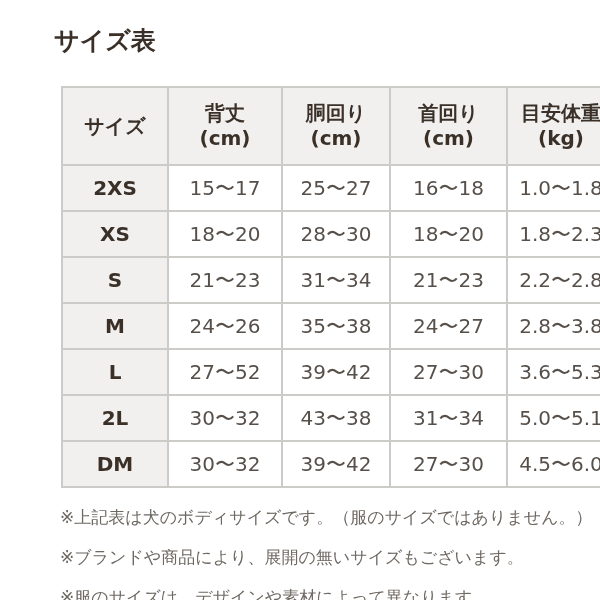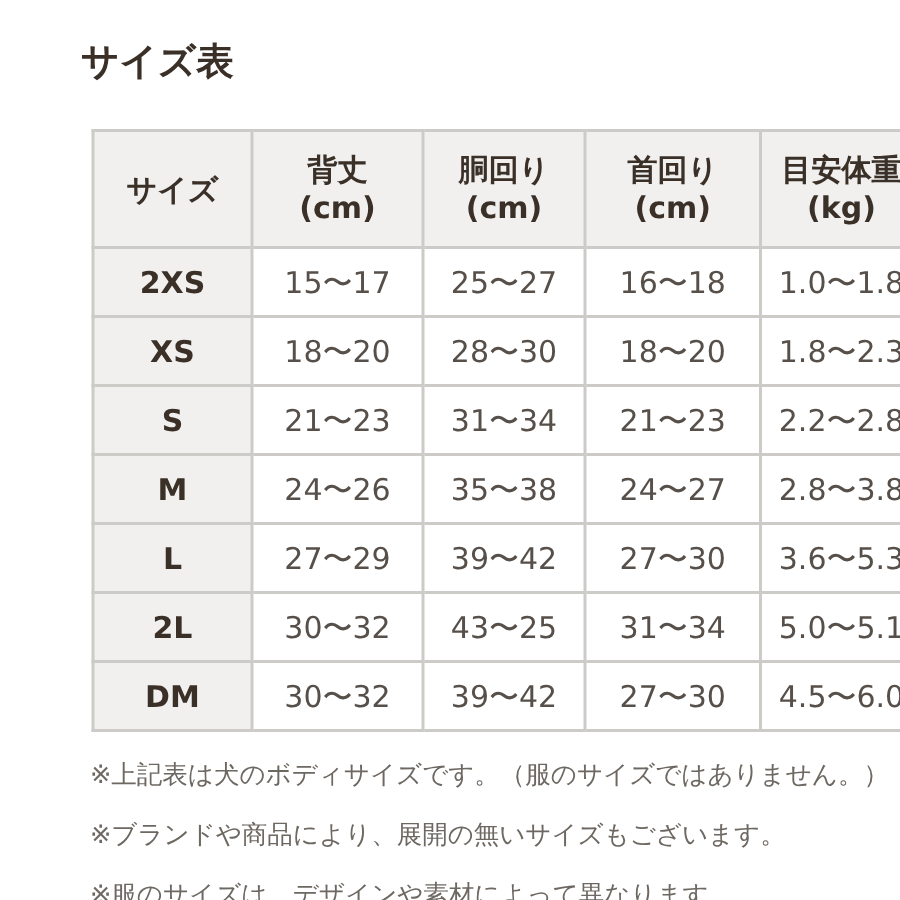--- a/index.html
+++ b/index.html
@@ -120,29 +120,29 @@
         </tr>
         <tr>
           <th>M</th>
           <td>24〜26</td>
           <td>35〜38</td>
           <td>24〜27</td>
           <td>2.8〜3.8</td>
         </tr>
         <tr>
           <th>L</th>
-          <td>27〜29</td>
+          <td>27〜52</td>
           <td>39〜42</td>
           <td>27〜30</td>
           <td>3.6〜5.3</td>
         </tr>
         <tr>
           <th>2L</th>
           <td>30〜32</td>
-          <td>43〜25</td>
+          <td>43〜38</td>
           <td>31〜34</td>
           <td>5.0〜5.1</td>
         </tr>
         <tr>
           <th>DM</th>
           <td>30〜32</td>
           <td>39〜42</td>
           <td>27〜30</td>
           <td>4.5〜6.0</td>
         </tr>

